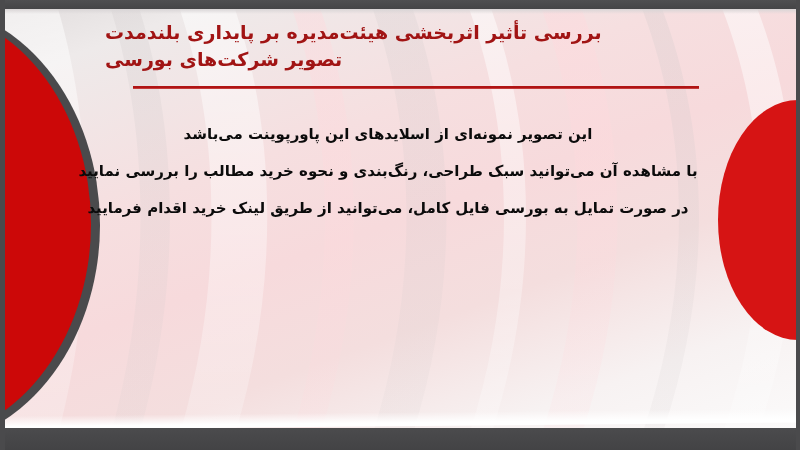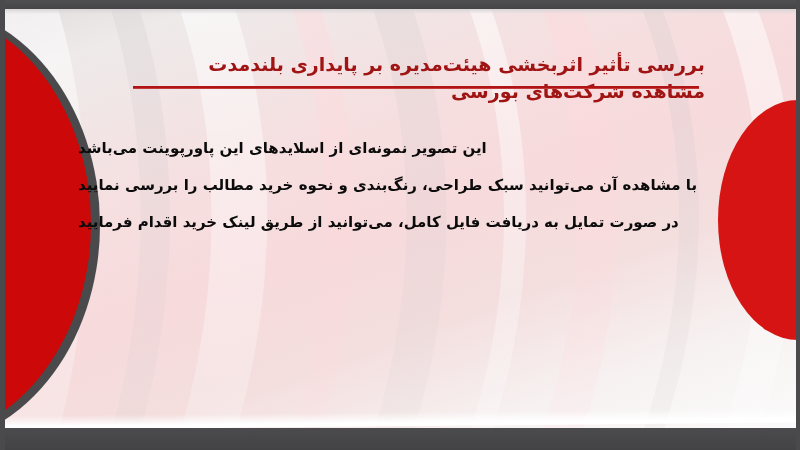--- a/index.html
+++ b/index.html
@@ -128,22 +128,21 @@
     left: 5px; top: 9px;
     width: 791px; height: 421px;
     z-index: 7;
   }
 
   .title-block {
     position: absolute;
     left: 100px;
     top: 10px;
     width: 600px;
-    text-align: right;
-    margin-top: 32px;
+    text-align: left;
   }
   .title-line {
     color: #a11414;
     font-size: 19px;
     font-weight: bold;
     line-height: 27px;
     white-space: nowrap;
     letter-spacing: 0;
   }
   .title-rule {
@@ -152,23 +151,23 @@
     top: 77px;
     width: 566px;
     height: 2px;
     background: #b01414;
     border-bottom: 1px solid #c43a3a;
   }
 
   .body-block {
     position: absolute;
     right: 98px;
-    top: 121px;
+    top: 107px;
     width: 620px;
-    text-align: left;
+    text-align: center;
   }
   .body-line {
     color: #0b0b0b;
     font-size: 15px;
     font-weight: bold;
     line-height: 37px;
     white-space: nowrap;
   }
 </style>
 </head>
@@ -212,29 +211,29 @@
 
   <div class="right-circle"></div>
 
   <div class="lens-outline"></div>
   <div class="lens"></div>
 
   <div class="content">
 
     <div class="title-block">
       <div class="title-line">بررسی تأثیر اثربخشی هیئت‌مدیره بر پایداری بلندمدت</div>
-      <div class="title-line">مشاهده شرکت‌های بورسی</div>
+      <div class="title-line">تصویر شرکت‌های بورسی</div>
     </div>
 
     <div class="title-rule"></div>
 
     <div class="body-block">
       <div class="body-line">این تصویر نمونه‌ای از اسلایدهای این پاورپوینت می‌باشد</div>
       <div class="body-line">با مشاهده آن می‌توانید سبک طراحی، رنگ‌بندی و نحوه خرید مطالب را بررسی نمایید</div>
-      <div class="body-line">در صورت تمایل به دریافت فایل کامل، می‌توانید از طریق لینک خرید اقدام فرمایید</div>
+      <div class="body-line">در صورت تمایل به بورسی فایل کامل، می‌توانید از طریق لینک خرید اقدام فرمایید</div>
     </div>
 
   </div>
 
   <div class="frame-top"></div>
   <div class="frame-bottom"></div>
   <div class="frame-left"></div>
   <div class="frame-right"></div>
 
 </div>

